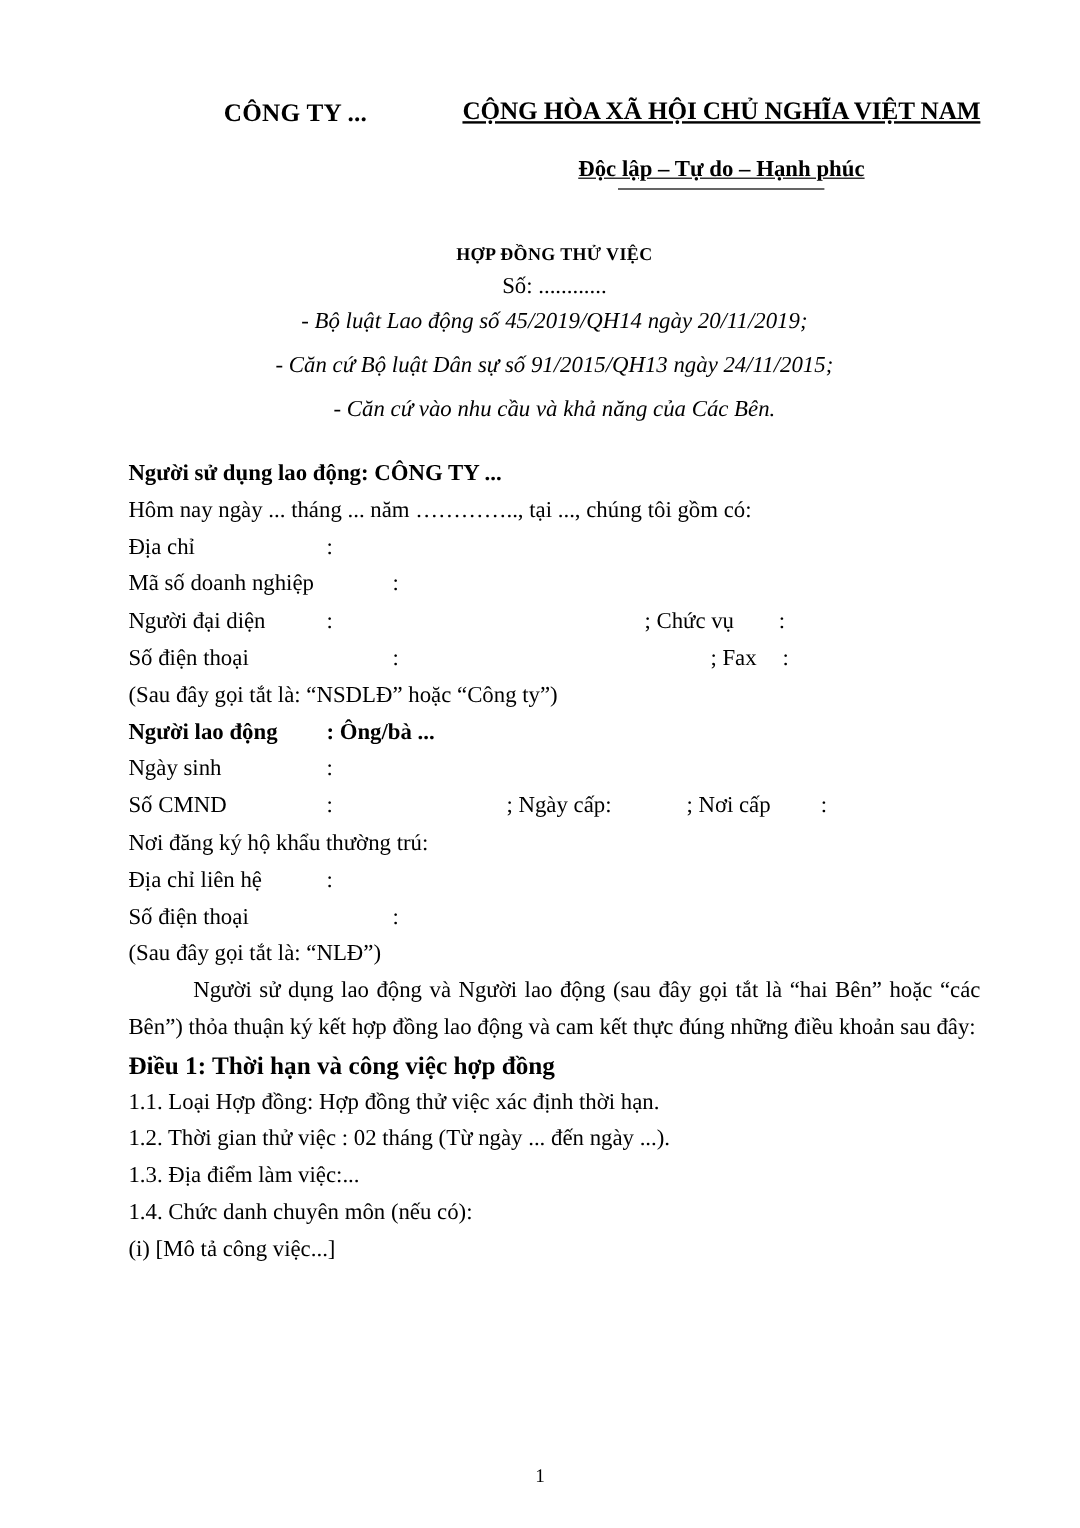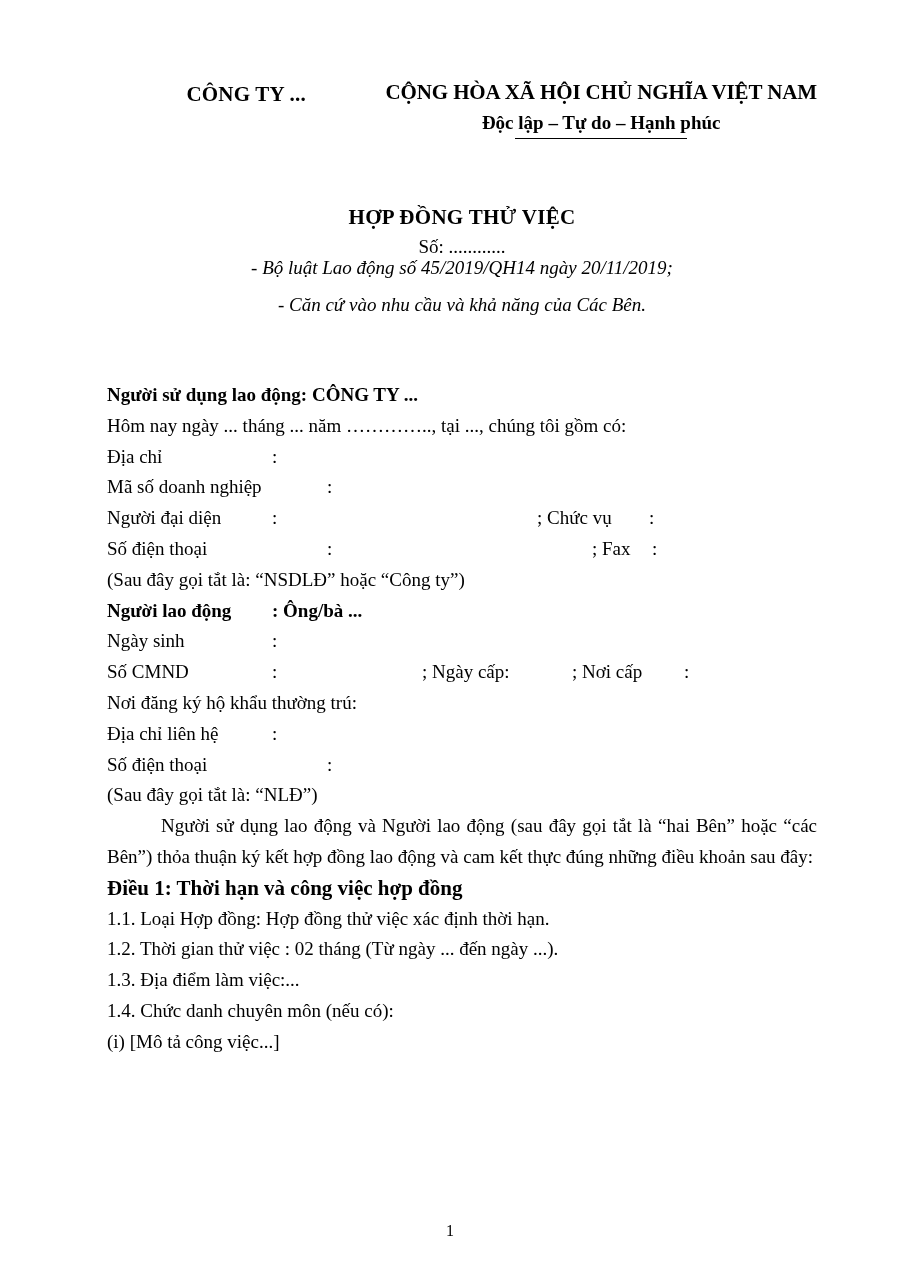--- a/index.html
+++ b/index.html
@@ -43,60 +43,62 @@
   }
   .company-name {
     font-weight: bold;
     font-size: 21px;
     letter-spacing: 0.2px;
     white-space: nowrap;
   }
   .nation-block {
     flex: 1;
     text-align: left;
+    text-decoration: underline;
   }
   .nation-title {
     font-weight: bold;
     font-size: 21px;
     letter-spacing: -0.1px;
     white-space: nowrap;
   }
   .motto-wrap {
     margin-top: 7px;
     display: flex;
     justify-content: center;
   }
   .motto {
     font-weight: bold;
     font-size: 19px;
     display: inline-block;
     position: relative;
     padding-bottom: 5px;
     white-space: nowrap;
+    margin-top: 19px;
   }
   .motto::after {
     content: "";
     position: absolute;
     left: 14%;
     right: 14%;
     bottom: 0;
     border-bottom: 1.6px solid #000;
   }
 
   
   .title-block {
     position: absolute;
     left: 107px;
     top: 205px;
     width: 710px;
     text-align: center;
   }
   .doc-title {
     font-weight: bold;
-    font-size: 21px;
+    font-size: 15px;
     letter-spacing: 0.3px;
   }
   .doc-number {
     margin-top: 6px;
     font-size: 19px;
   }
 
   
   .legal-list {
     position: absolute;
@@ -187,20 +189,21 @@
     </div>
   </div>
 
   <div class="title-block">
     <div class="doc-title">HỢP ĐỒNG THỬ VIỆC</div>
     <div class="doc-number">Số: ............</div>
   </div>
 
   <div class="legal-list">
     <div class="legal-item">- Bộ luật Lao động số 45/2019/QH14 ngày 20/11/2019;</div>
+    <div class="legal-item">- Căn cứ Bộ luật Dân sự số 91/2015/QH13 ngày 24/11/2015;</div>
     <div class="legal-item">- Căn cứ vào nhu cầu và khả năng của Các Bên.</div>
   </div>
 
   <div class="body-block">
 
     <div class="line bold">Người sử dụng lao động: CÔNG TY ...</div>
 
     <div class="line">Hôm nay ngày ... tháng ... năm ………….., tại ..., chúng tôi gồm có:</div>
 
     <div class="row">

